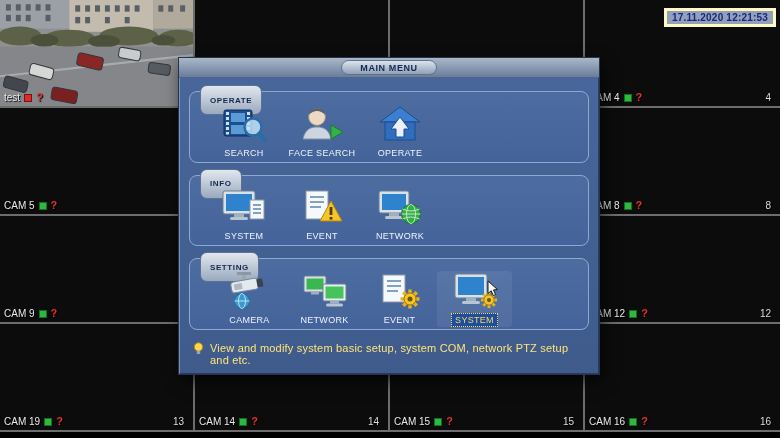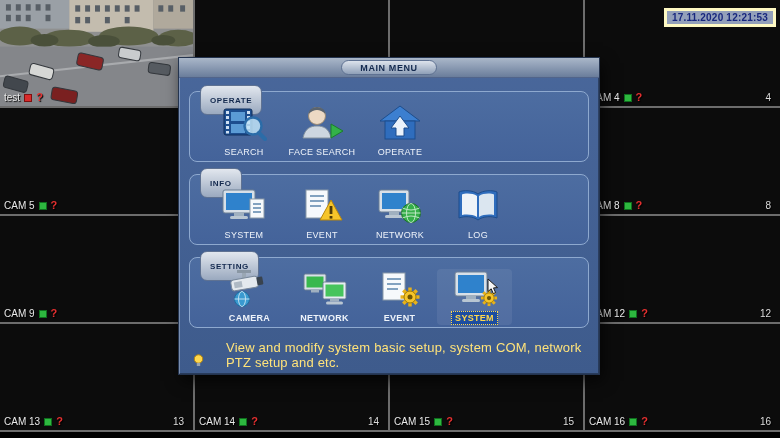--- a/index.html
+++ b/index.html
@@ -49,32 +49,32 @@
   .menu-body { flex:1; display:flex; flex-direction:column; padding:13px 10px 5px; }
 
   .section { position:relative; flex:1; margin-bottom:12px;
              border:1px solid #8ea9cf; border-radius:8px;
              background:linear-gradient(#4d6da1, #44639a); }
   .section-label { position:absolute; top:-7px; left:10px; height:30px; padding:0 9px;
                    border-radius:7px; background:linear-gradient(#e2e7ee, #9aa9bf);
                    border:1px solid #5f7292; color:#13294e; font-size:8px; font-weight:bold;
                    letter-spacing:.6px; display:flex; align-items:center; }
   .items { display:flex; align-items:flex-end; height:100%; padding:11px 4px 2px 15px; }
-  .setting .items { padding-left:22px;font-weight:bold; }
+  .setting .items { padding-left:22px; }
   .item { width:78px; display:flex; flex-direction:column; align-items:center; gap:2px; cursor:pointer; }
   .setting .item { width:75px; }
   .icon { position:relative; width:46px; height:40px; display:flex; align-items:center; justify-content:center; }
   .item-label { font-size:9px; color:#eef3fa; letter-spacing:.3px; white-space:nowrap;
                 padding:1px 3px; border:1px solid transparent; }
   .item.selected { background:rgba(255,255,255,.07); border-radius:4px; }
   .item.selected .item-label { background:#1c4da0; border:1px dotted #ffd84d; color:#ffd84d; }
   .cursor { position:absolute; right:-2px; top:9px; }
 
-  .hint { display:flex; align-items:flex-end; gap:22px; padding:0 4px 3px;
-          color:#ffe37a; font-size:13px; letter-spacing:.2px; }
+  .hint { display:flex; align-items:flex-start; gap:6px; padding:0 4px 3px;
+          color:#ffe37a; font-size:11px; letter-spacing:.2px; }
 </style>
 </head>
 <body>
 
 <div class="screen">
 
   <div class="grid">
 
     <div class="cell">
       <div class="video">
@@ -221,21 +221,21 @@
       <div class="cell-label">
         <span>CAM 12</span>
         <span class="ic-rec"></span>
         <span class="ic-loss">?</span>
       </div>
       <div class="cell-num">12</div>
     </div>
 
     <div class="cell">
       <div class="cell-label">
-        <span>CAM 13</span>
+        <span>CAM 19</span>
         <span class="ic-rec"></span>
         <span class="ic-loss">?</span>
       </div>
       <div class="cell-num">13</div>
     </div>
 
     <div class="cell">
       <div class="cell-label">
         <span>CAM 14</span>
         <span class="ic-rec"></span>
@@ -377,30 +377,20 @@
                 <circle cx="34" cy="26" r="9.5" fill="#35ae49" stroke="#1b6f28"></circle>
                 <ellipse cx="34" cy="26" rx="4.5" ry="9.5" fill="none" stroke="#bfe8c5"></ellipse>
                 <line x1="24.5" y1="26" x2="43.5" y2="26" stroke="#bfe8c5"></line>
                 <path d="M25.5 21 Q34 25 42.5 21" stroke="#bfe8c5" fill="none"></path>
                 <path d="M25.5 31 Q34 27 42.5 31" stroke="#bfe8c5" fill="none"></path>
               </svg>
             </span>
             <span class="item-label">NETWORK</span>
           </div>
 
-          <div class="item">
-            <span class="icon">
-              <svg width="46" height="38" viewBox="0 0 46 38">
-                <path d="M23 7 C18 3 8 3 4 5 L4 31 C9 29 18 29 23 33 C28 29 37 29 42 31 L42 5 C38 3 28 3 23 7 Z" fill="#2f6dbd" stroke="#1d4d8c"></path>
-                <path d="M22 9 C18 6 10 6 7 7.5 L7 28 C12 27 18 27.5 22 30 Z" fill="#eef3f8"></path>
-                <path d="M24 9 C28 6 36 6 39 7.5 L39 28 C34 27 28 27.5 24 30 Z" fill="#dbe6f0"></path>
-              </svg>
-            </span>
-            <span class="item-label">LOG</span>
-          </div>
 
         </div>
       </div>
 
       <div class="section setting">
         <div class="section-label">SETTING</div>
         <div class="items">
 
           <div class="item">
             <span class="icon">

